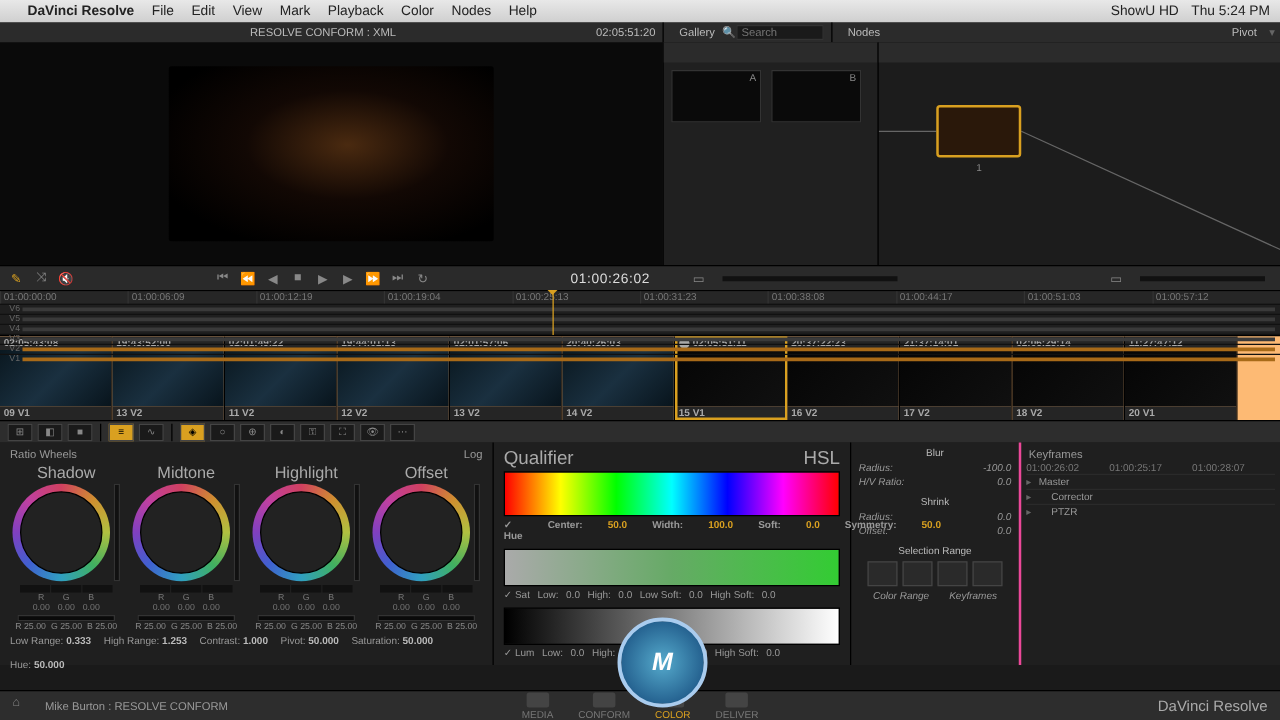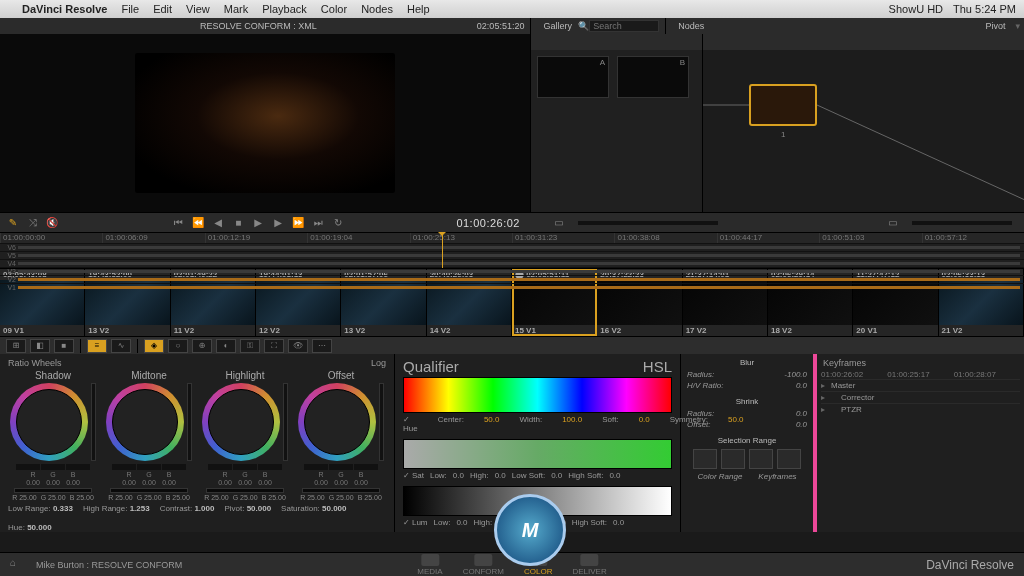--- a/index.html
+++ b/index.html
@@ -49,42 +49,42 @@
 .clip .name { font-size:8px; color:#aaa; padding:1px 3px; background:#252525;}
 .tabbar { height:18px; background:#2d2d2d; display:flex; align-items:center; padding:0 6px; gap:4px; border-top:1px solid #000;}
 .tabbar .tab { width:20px; height:14px; background:#1a1a1a; border:1px solid #444; cursor:pointer; display:flex; align-items:center; justify-content:center; font-size:8px; color:#888;}
 .tabbar .tab.active { background:#d9a020; color:#000;}
 .tabbar .vsep { width:1px; height:14px; background:#000; margin:0 2px;}
 .midrow { display:flex; height: 178px; background:#1f1f1f;}
 .wheels { width:395px; padding:4px 8px; border-right:1px solid #000;}
 .wheels .hdr { display:flex; justify-content:space-between; font-size:9px; color:#999; margin-bottom:2px;}
 .wheels .row { display:flex; gap:6px; justify-content:space-between;}
 .wheel { width:90px; display:flex; flex-direction:column; align-items:center;}
-.wheel .lbl { font-size:10px; color:#aaa; margin-bottom:2px;}
+.wheel .lbl { font-size:13px; color:#aaa; margin-bottom:2px;}
 .wheel .circ { width:78px; height:78px; border-radius:50%; background: conic-gradient(#d04060,#d09030,#b0c040,#40b060,#30a0c0,#4060d0,#8040c0,#c040a0,#d04060); position:relative;}
 .wheel .circ::after { content:''; position:absolute; inset:6px; border-radius:50%; background:#222; border:1px solid #000;}
 .wheel .circ .dot { position:absolute; left:50%; top:50%; width:6px; height:6px; margin:-3px; border-radius:50%; border:1px solid #888;}
 .wheel .yslider { width:5px; height:78px; background:#111; border:1px solid #333; margin-left:3px;}
 .wheel .wrow { display:flex;}
 .wheel .rgb { display:flex; gap:1px; margin-top:3px;}
 .wheel .rgb .bar { width:24px; height:6px; background:#111;}
 .wheel .vals { display:flex; gap:2px; font-size:7px; color:#777; margin-top:1px;}
 .wheel .vals span { width:18px; text-align:center;}
 .wheel .master { display:flex; gap:4px; font-size:7px; color:#888; margin-top:1px;}
 .wheel .track { width:78px; height:5px; background:#0a0a0a; border:1px solid #333; margin-top:2px;}
 .wfoot { display:flex; gap:10px; font-size:8px; color:#999; margin-top:3px; flex-wrap:wrap;}
 .qualifier { width:286px; padding:4px 8px; border-right:1px solid #000;}
 .qualifier .hdr { display:flex; justify-content:space-between; font-size:15px; margin-bottom:2px;}
 .qualifier .hue { height:36px; background: linear-gradient(90deg,#f00,#ff0,#0f0,#0ff,#00f,#f0f,#f00); border:1px solid #000;}
-.qualifier .prm { display:flex; gap:20px; font-size:8px; color:#999; padding:2px 0;}
+.qualifier .prm { display:flex; gap:20px; font-size:8px; color:#999; padding:2px 0;font-weight:bold;}
 .qualifier .prm .v { color:#d9a020;}
 .qualifier .sat { height:30px; background: linear-gradient(90deg,#aaa,#6a6,#3c3); border:1px solid #000; margin-top:4px;}
 .qualifier .lum { height:30px; background: linear-gradient(90deg,#000,#fff); border:1px solid #000; margin-top:4px;}
 .qualifier .chk { font-size:8px; color:#999; padding:2px 0; display:flex; gap:6px;}
-.sidepanel { width:136px; padding:4px 6px; border-right:4px solid #ec4899; font-size:8px; color:#999;}
+.sidepanel { width:136px; padding:4px 6px; border-right:2px solid #ec4899; font-size:8px; color:#999;}
 .sidepanel .sect { margin-bottom:6px;}
 .sidepanel .sect .t { text-align:center; color:#bbb; margin-bottom:2px;}
 .sidepanel .sect .r { display:flex; justify-content:space-between; padding:1px 0;font-style:italic;}
 .sidepanel .btns { display:flex; gap:4px; justify-content:center; margin-top:4px;}
 .sidepanel .btns .b { width:24px; height:20px; background:#2a2a2a; border:1px solid #444;}
 .keyframes { flex:1; padding:2px 4px; font-size:8px; color:#999;}
 .keyframes .hdr { font-size:9px; padding:2px;}
 .keyframes .ruler { display:flex; font-size:8px; color:#777;}
 .keyframes .ruler span { flex:1;}
 .keyframes .row { display:flex; align-items:center; padding:1px 0; border-top:1px solid #2a2a2a;}
@@ -275,25 +275,20 @@
     <div class="clip dark">
       <div class="tc">02:06:29:14</div>
       <div class="timg"></div>
       <div class="name">18 V2</div>
     </div>
     <div class="clip dark">
       <div class="tc">11:27:47:12</div>
       <div class="timg"></div>
       <div class="name">20 V1</div>
     </div>
-    <div class="clip">
-      <div class="tc">02:06:33:13</div>
-      <div class="timg"></div>
-      <div class="name">21 V2</div>
-    </div>
   </div>
 
 <div class="tabbar">
   <span class="tab">⊞</span>
   <span class="tab">◧</span>
   <span class="tab">■</span>
   <div class="vsep"></div>
   <span class="tab active">≡</span>
   <span class="tab">∿</span>
   <div class="vsep"></div>

